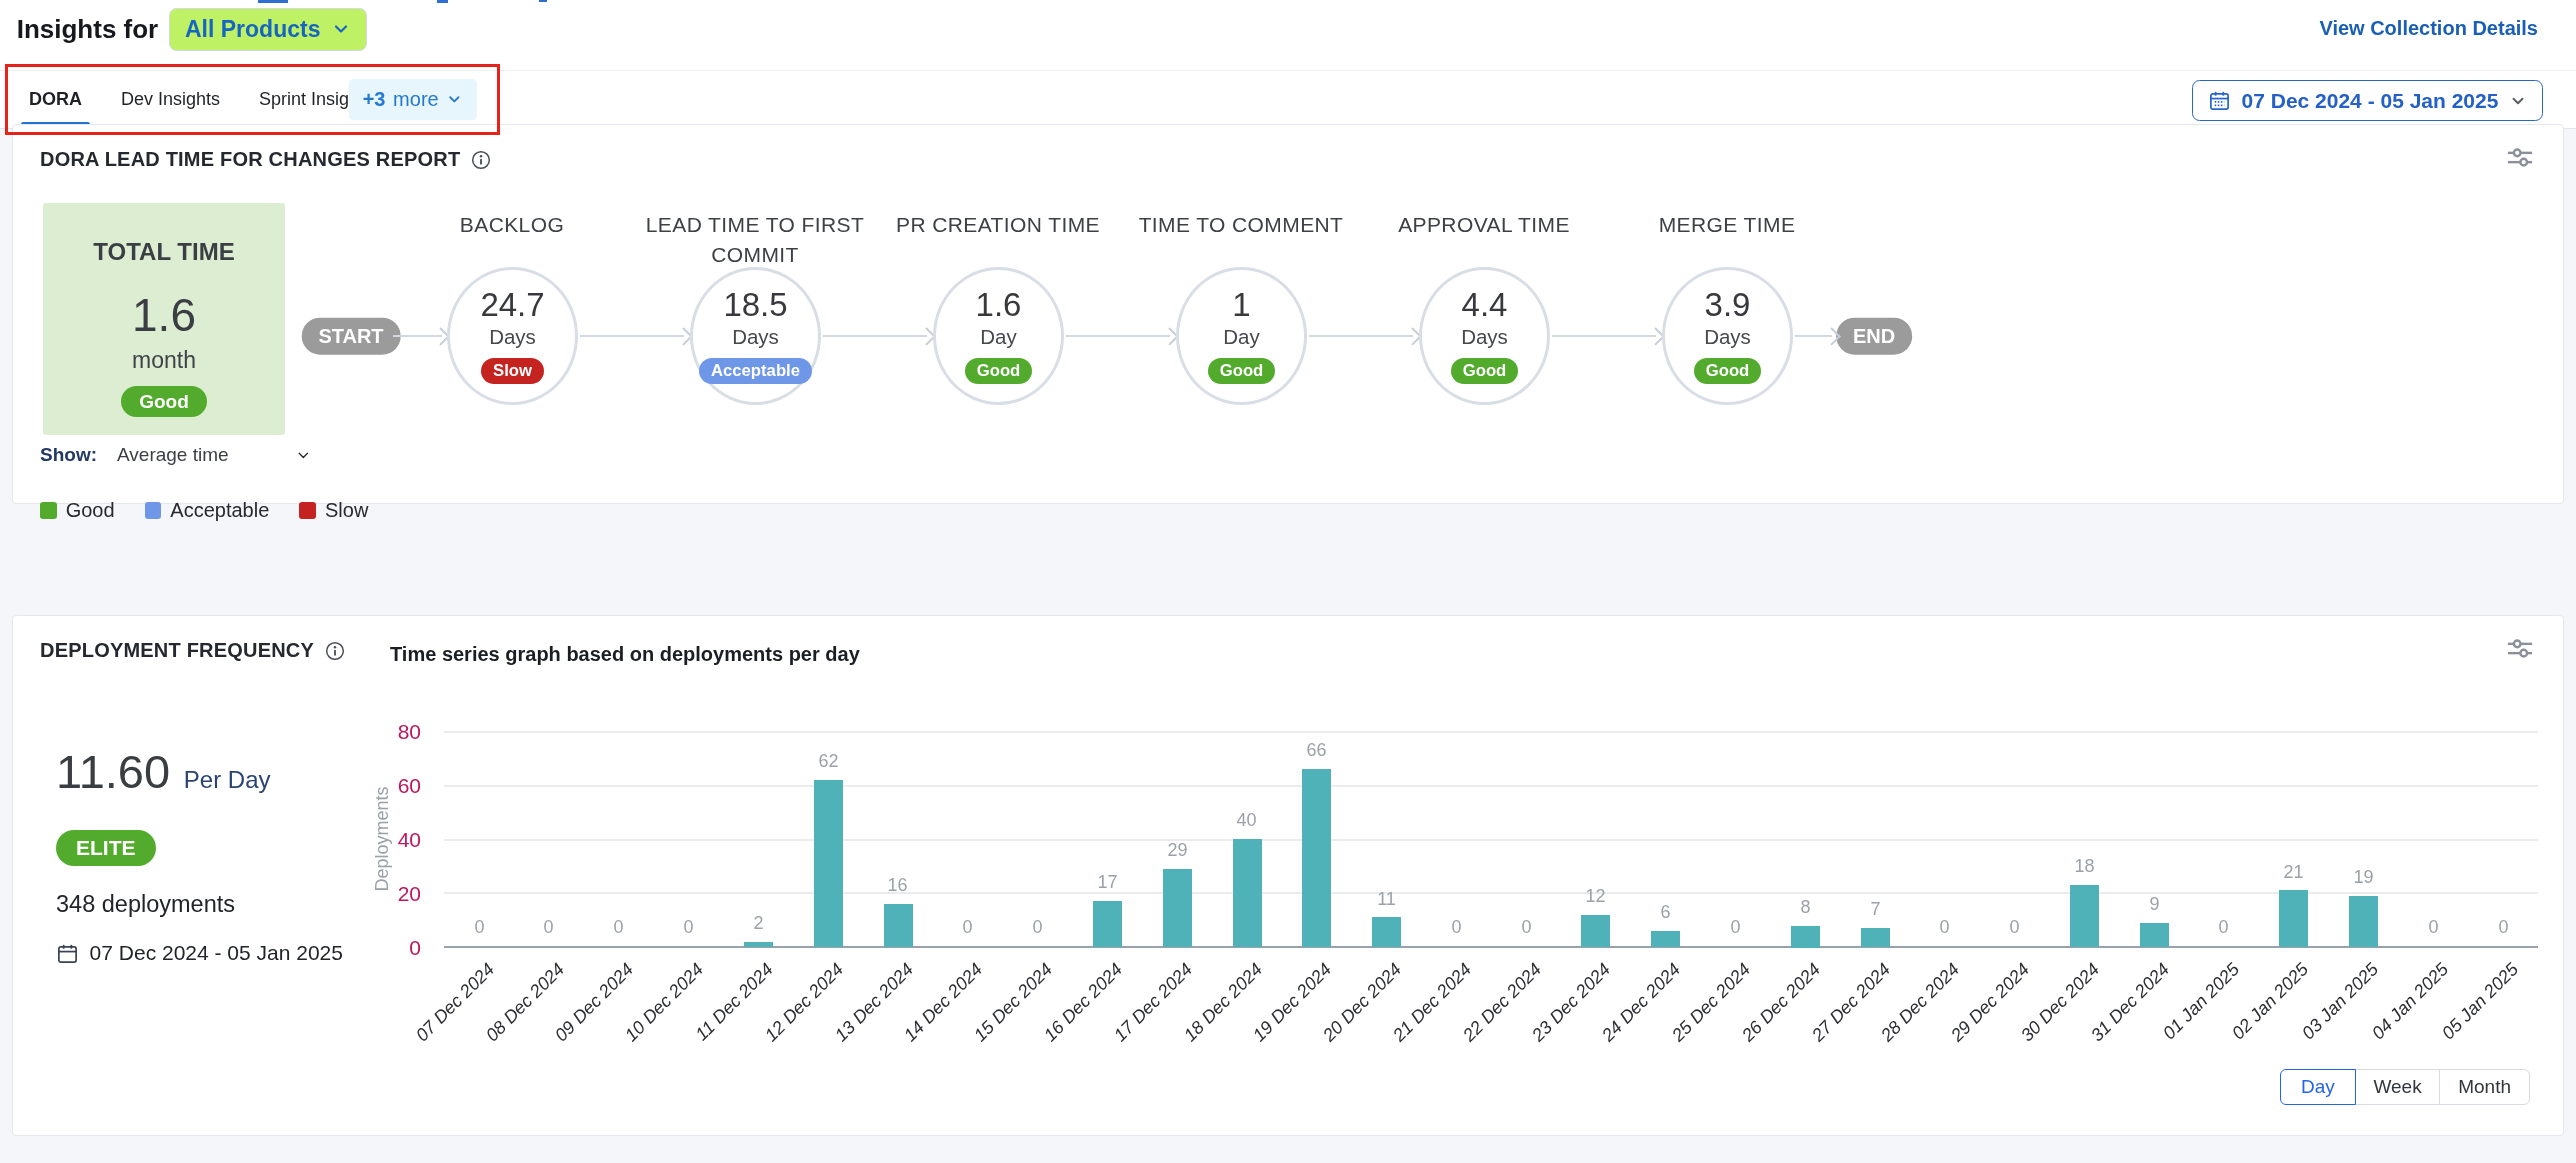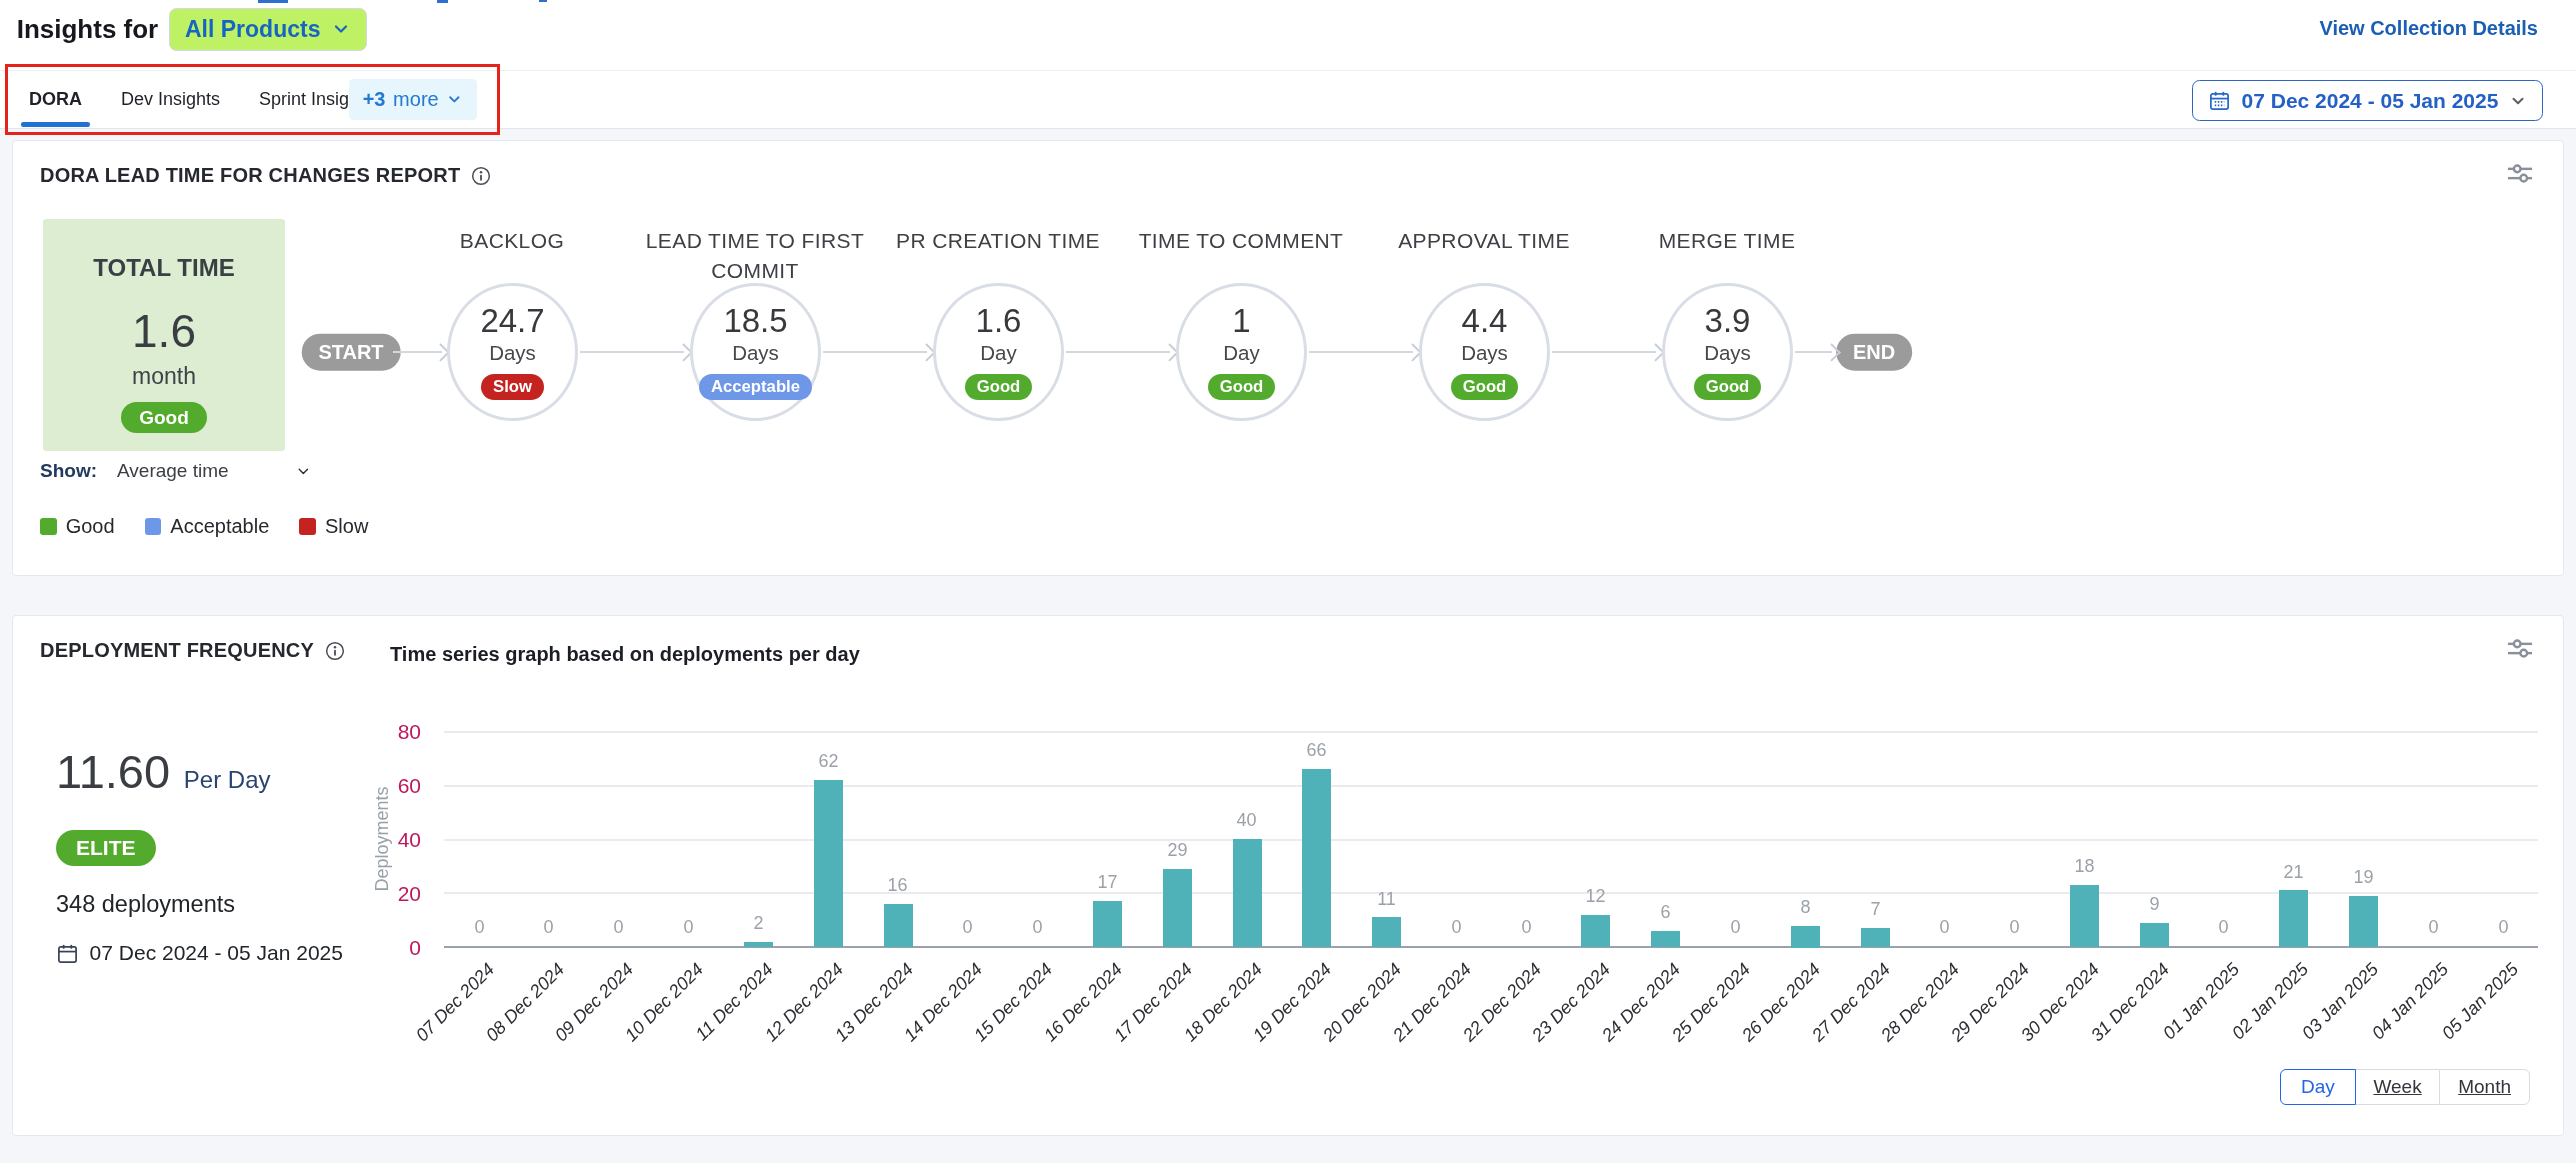--- a/index.html
+++ b/index.html
@@ -21,21 +21,21 @@
   .tab.active{font-weight:700;}
   .tab.active::after{content:"";position:absolute;left:-4.6px;right:-4.6px;bottom:1.5px;height:4.6px;background:#2172d2;border-radius:2.3px;}
   .more-chip{display:flex;align-items:center;gap:7.6px;background:#e7f5fd;border-radius:4.6px;padding:9px 13.7px;font-size:20px;color:#2479d0;cursor:pointer;}
   .more-chip .plus{font-weight:600;}
   .datepicker{position:absolute;right:33px;top:9px;height:41px;display:flex;align-items:center;gap:10.6px;padding:0 15px;
     background:#fff;border:1.5px solid #2b66c6;border-radius:7.6px;font-size:21px;font-weight:700;color:#2460c6;cursor:pointer;}
   .annotation-box{position:absolute;left:4.6px;top:64px;width:489px;height:65px;border:3.8px solid #e5231b;z-index:50;pointer-events:none;}
 
   
   .card{position:absolute;left:12px;width:2552px;background:#fff;border:1.5px solid #e4e7ee;border-radius:4.6px;box-sizing:border-box;}
-  #card-leadtime{top:140px;height:436px;}
+  #card-leadtime{top:124px;height:380px;}
   #card-deploy{top:615px;height:521px;}
   .card-header{position:absolute;left:27px;top:23px;display:flex;align-items:center;gap:10.6px;}
   .card-title{font-size:20px;font-weight:600;color:#25282e;letter-spacing:0.2px;}
   .sliders-btn{position:absolute;right:30px;top:21px;cursor:pointer;line-height:0;}
 
   
   .total-box{position:absolute;left:30px;top:78px;width:242px;height:232px;background:#dcedd2;border-radius:3px;
     display:flex;flex-direction:column;align-items:center;padding-top:35px;box-sizing:border-box;}
   .tt-label{font-size:24px;font-weight:700;color:#3a3f44;}
   .tt-value{margin-top:26px;font-size:46px;font-weight:500;color:#3a3d42;line-height:1;}
@@ -80,21 +80,21 @@
   .ytick{position:absolute;width:106px;text-align:right;font-size:21px;color:#be185d;line-height:29px;height:29px;}
   .ylab{position:absolute;font-size:18px;color:#9aa0a8;white-space:nowrap;transform:translate(-50%,-50%) rotate(-90deg);}
   .bar{position:absolute;background:#4fb2b8;}
   .bval{position:absolute;width:91px;text-align:center;font-size:18px;color:#9ba1a8;}
   .xlab-wrap{position:absolute;width:0;height:0;}
   .xlab{position:absolute;right:0;top:0;transform:rotate(-45deg);transform-origin:100% 0;white-space:nowrap;
     font-size:18px;font-style:italic;color:#2c2e33;}
   .granularity{position:absolute;right:33px;top:453px;display:flex;}
   .gran-btn{height:36px;min-width:76px;padding:0 18px;background:#fff;display:flex;align-items:center;justify-content:center;
     font-size:19px;color:#33363b;border:1.5px solid #d8dbe1;box-sizing:border-box;cursor:pointer;}
-  .gran-btn + .gran-btn{margin-left:-1.5px;text-decoration:underline;}
+  .gran-btn + .gran-btn{margin-left:-1.5px;}
   .gran-btn:first-child{border-radius:6px 0 0 6px;}
   .gran-btn:last-child{border-radius:0 6px 6px 0;}
   .gran-btn.active{color:#2563eb;border-color:#2563eb;z-index:2;}
 </style>
 </head>
 <body>
 
 <div class="page">
 
   <div class="topbar">

